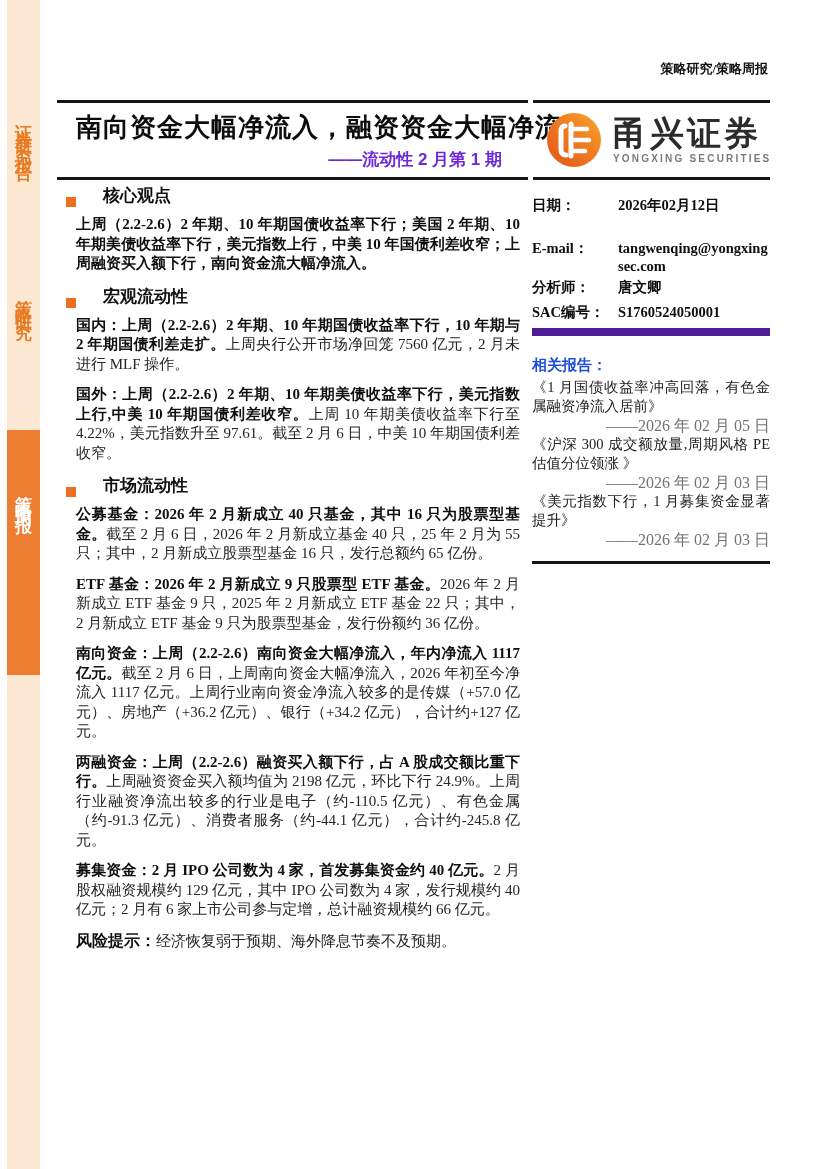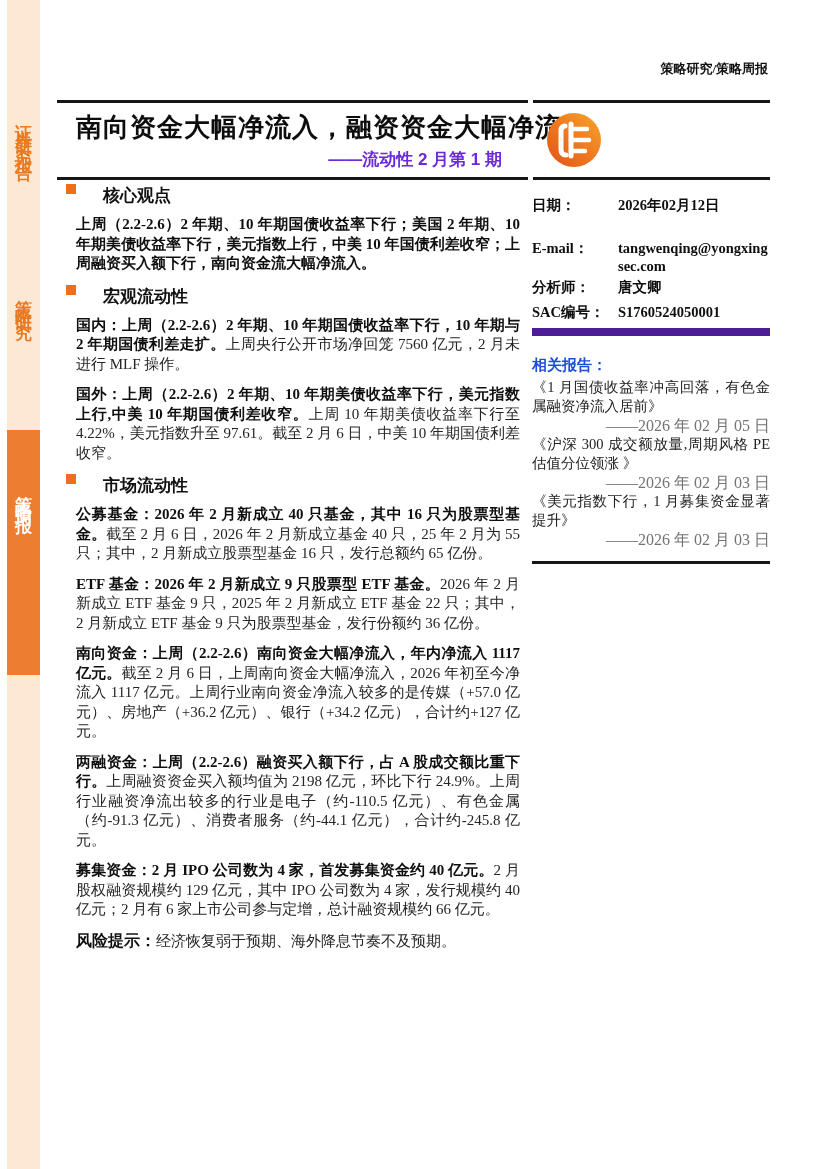--- a/index.html
+++ b/index.html
@@ -32,21 +32,21 @@
   .logo-wrap{display:flex;align-items:center;height:100%;padding-left:12px;box-sizing:border-box;}
   .logo-mark{width:58px;height:58px;flex-shrink:0;}
   .logo-texts{margin-left:10px;line-height:1;}
   .logo-cn{font-family:"Liberation Sans",sans-serif;font-size:34px;font-weight:600;
            letter-spacing:3px;color:#2b2b2b;white-space:nowrap;}
   .logo-en{margin-top:4px;font-family:"Liberation Sans",sans-serif;font-size:10px;
            font-weight:bold;letter-spacing:2.2px;color:#7a7a7a;white-space:nowrap;}
 
   
   .main{position:absolute;left:66px;top:184px;width:454px;}
-  .sec-head{display:flex;align-items:flex-start;margin:9px 0 8px 0;font-size:17px;font-weight:bold;color:#111;}
+  .sec-head{display:flex;align-items:flex-end;margin:9px 0 8px 0;font-size:17px;font-weight:bold;color:#111;}
   .sec-head:first-child{margin-top:0;}
   .bullet{width:10px;height:10px;background:#ed6f1e;margin-right:27px;flex-shrink:0;}
   .para{margin:0 0 11px 10px;width:444px;font-size:15px;line-height:19.5px;
         text-align:justify;color:#242424;box-sizing:border-box;}
   .para b{color:#0f0f0f;}
   .risk b{font-size:16px;}
 
   
   .info{position:absolute;left:532px;top:196px;width:238px;}
   .info-row{display:flex;font-size:14.5px;font-weight:bold;color:#0f0f0f;}
@@ -91,20 +91,24 @@
             <stop offset="100%" stop-color="#f8a62c"></stop>
           </linearGradient>
         </defs>
         <circle cx="29" cy="29" r="27" fill="url(#lg)"></circle>
         <path d="M20 15 q-4 0 -4 5 v18 q0 6 5 6" stroke="#ffffff" stroke-width="5" fill="none" stroke-linecap="round"></path>
         <line x1="26" y1="13" x2="26" y2="45" stroke="#ffffff" stroke-width="5" stroke-linecap="round"></line>
         <line x1="26" y1="18" x2="42" y2="18" stroke="#ffffff" stroke-width="4.5" stroke-linecap="round"></line>
         <line x1="26" y1="29" x2="44" y2="29" stroke="#ffffff" stroke-width="4.5" stroke-linecap="round"></line>
         <line x1="26" y1="40" x2="40" y2="40" stroke="#ffffff" stroke-width="4.5" stroke-linecap="round"></line>
       </svg>
+      <div class="logo-texts">
+        <div class="logo-cn">甬兴证券</div>
+        <div class="logo-en">YONGXING SECURITIES</div>
+      </div>
     </div>
   </div>
 
   <div class="main">
 
     <div class="sec-head">
       <span class="bullet"></span>
       <span>核心观点</span>
     </div>
     <p class="para"><b>上周（2.2-2.6）2 年期、10 年期国债收益率下行；美国 2 年期、10 年期美债收益率下行，美元指数上行，中美 10 年国债利差收窄；上周融资买入额下行，南向资金流大幅净流入。</b><span></span></p>

